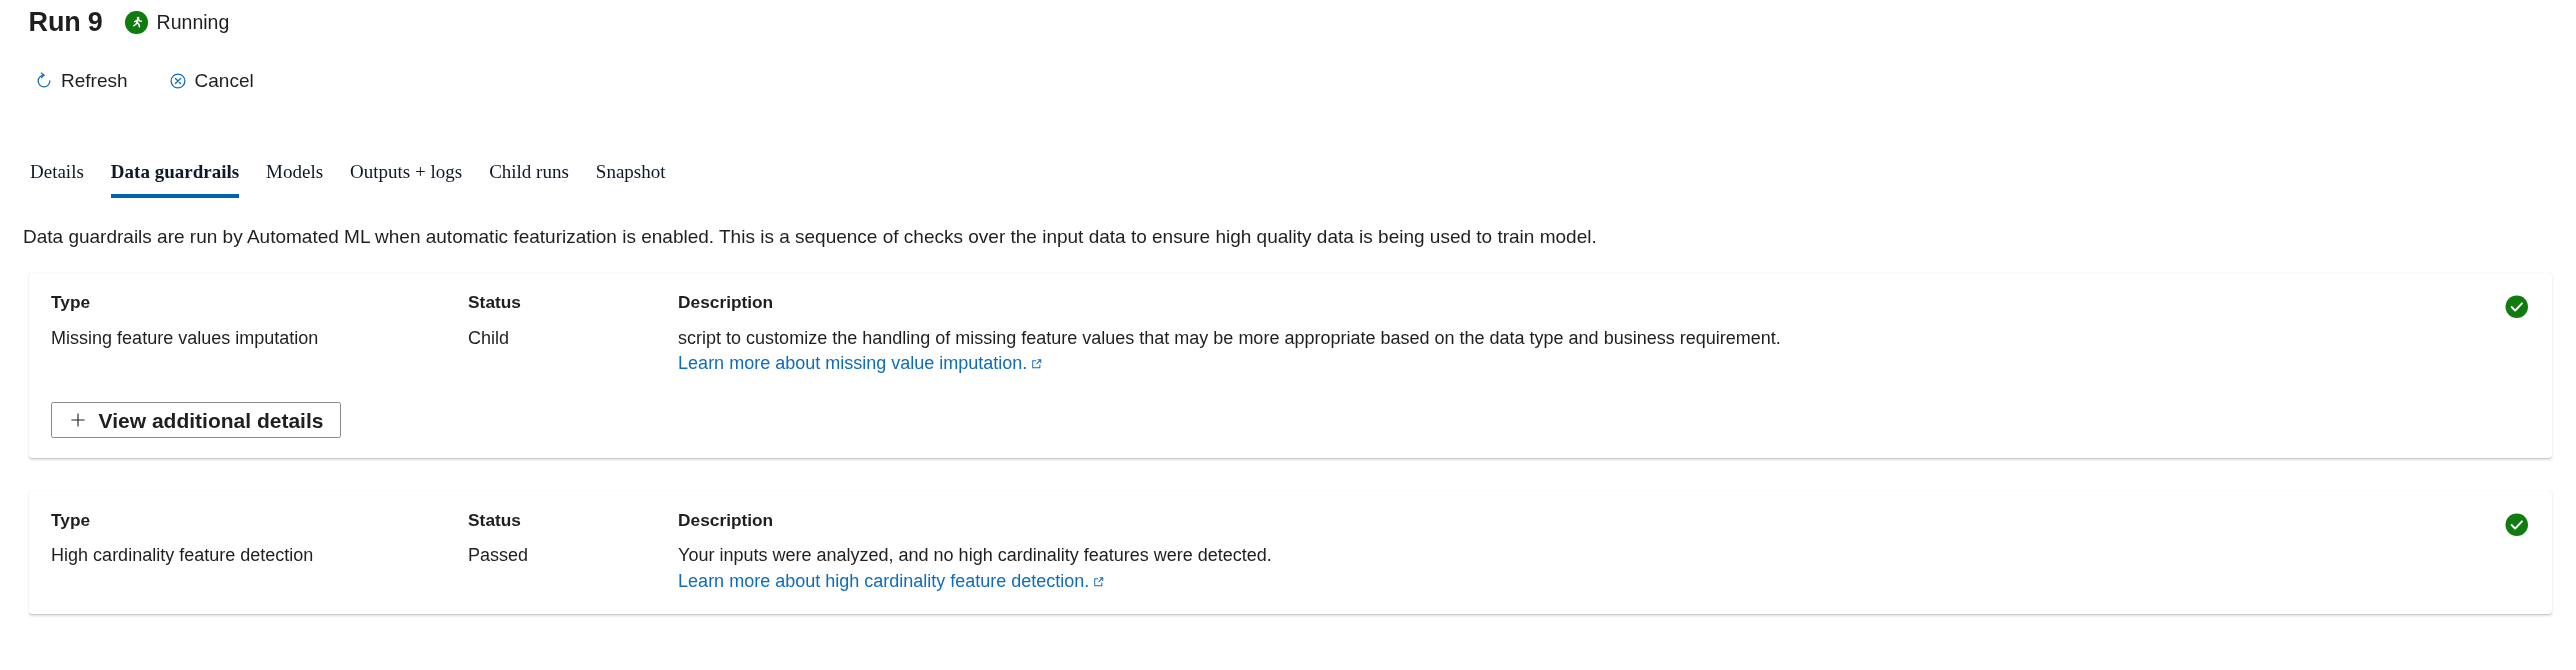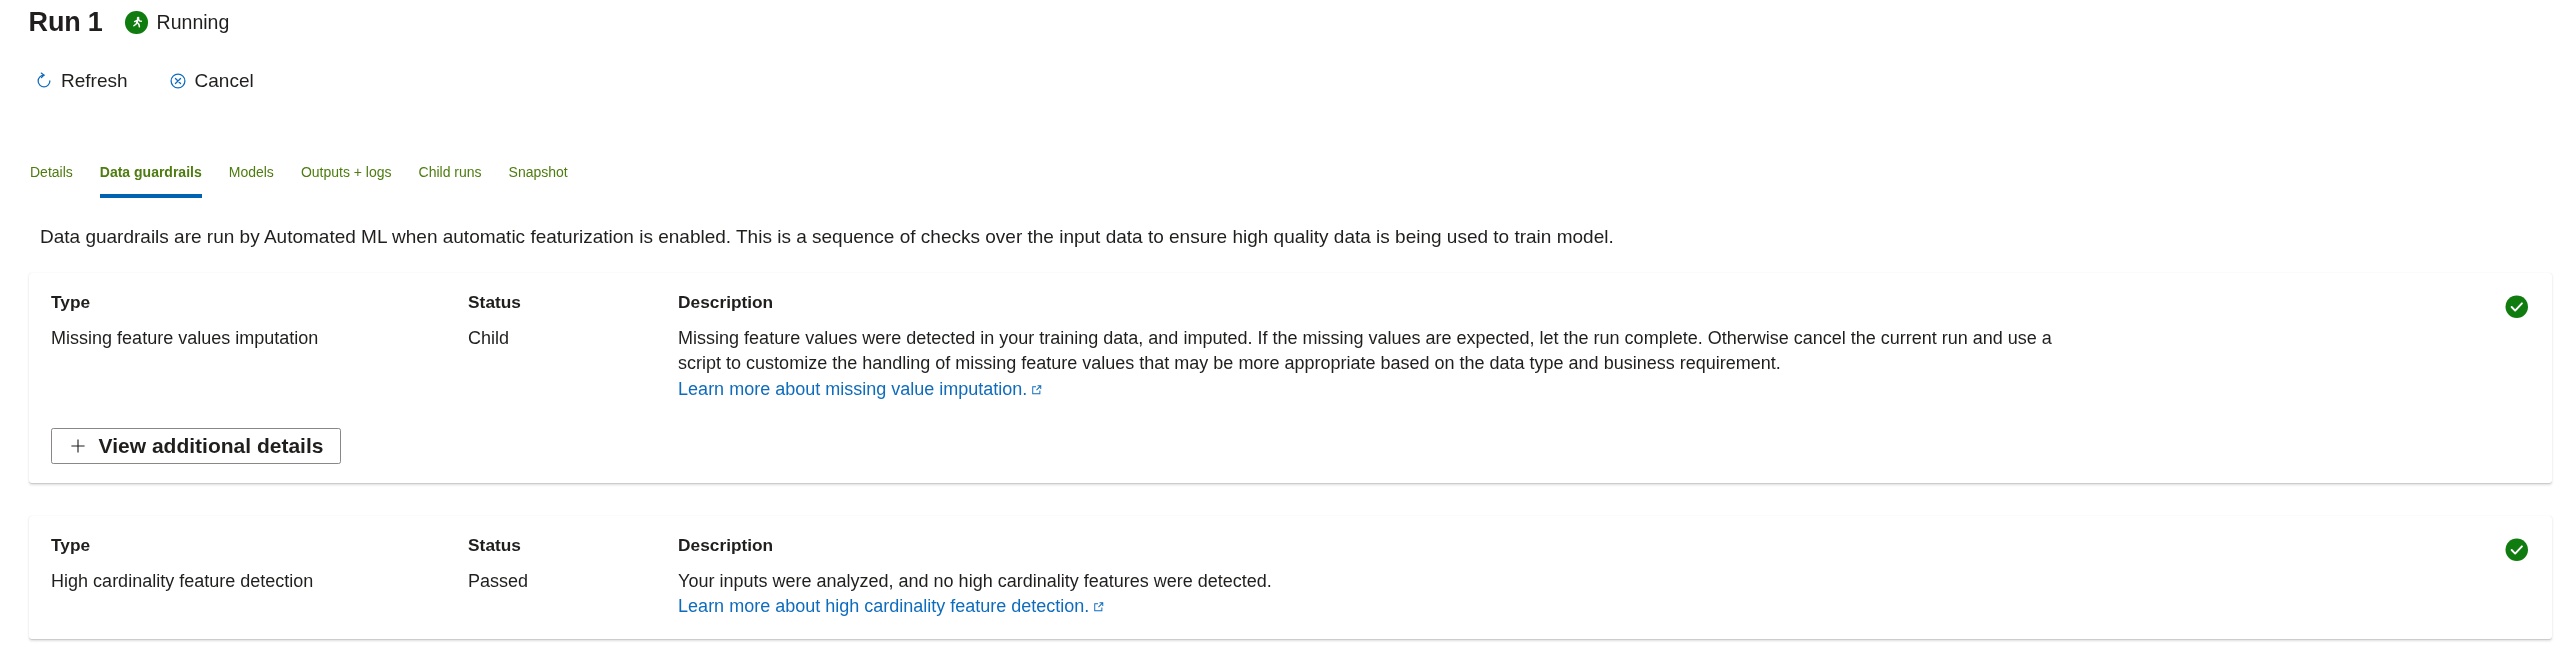--- a/index.html
+++ b/index.html
@@ -111,39 +111,40 @@
   .tab {
     position: relative;
     padding: 0 13.5px;
     height: 59px;
     display: flex;
     align-items: center;
     cursor: pointer;
     white-space: nowrap;
   }
   .tab-label {
-    font-size: 14px;
-    color: #4d7c0f;
+    font-size: 19px;
+    color: #0f172a;
     line-height: 22.5px;
+    font-family: Liberation Serif, serif;
   }
   .tab.active .tab-label { font-weight: 700; }
   .tab.active::after {
     content: "";
     position: absolute;
     left: 13.5px;
     right: 13.5px;
     bottom: 3.8px;
     height: 3.8px;
     background: #0063b1;
   }
 
   
   .intro {
     position: absolute;
-    left: 40px;
+    left: 23px;
     top: 224px;
     font-size: 19px;
     color: #201f1e;
     line-height: 25.5px;
     white-space: nowrap;
   }
 
   
   .cards {
     position: absolute;
@@ -245,21 +246,21 @@
     white-space: nowrap;
     line-height: 21px;
   }
 </style>
 </head>
 <body>
 
 <div class="page">
 
   <div class="header-row">
-    <div class="run-title">Run 1</div>
+    <div class="run-title">Run 9</div>
     <div class="status-wrap">
       <span class="status-icon">
         <svg width="15" height="15" viewBox="0 0 20 20" aria-hidden="true">
           <g fill="#ffffff">
             <circle cx="12.2" cy="4.1" r="1.75"></circle>
             <path d="M10.4 6.2 7.0 8.0c-.45.24-.62.8-.38 1.25.24.45.8.62 1.25.38l1.7-.9-.75 2.6-2.9 2.2c-.44.33-.52.96-.18 1.4.33.44.96.52 1.4.18l3.1-2.35c.2-.15.34-.37.4-.62l.2-.7 1.5 1.45.55 3.0c.1.54.62.9 1.16.8.54-.1.9-.62.8-1.16l-.6-3.3a1.2 1.2 0 0 0-.34-.65l-1.9-1.85.7-2.4 1.0 1.35c.17.23.44.37.73.39l2.0.1a.95.95 0 0 0 .1-1.9l-1.55-.08-1.75-2.35a2.2 2.2 0 0 0-2.6-.72z"></path>
           </g>
         </svg>
       </span>
       <span class="status-text">Running</span>
@@ -315,21 +316,20 @@
     <div class="card">
       <div class="grid-head">
         <div class="col-type col-head">Type</div>
         <div class="col-status col-head">Status</div>
         <div class="col-desc col-head">Description</div>
       </div>
       <div class="grid-body">
         <div class="col-type cell">Missing feature values imputation</div>
         <div class="col-status cell">Child</div>
         <div class="col-desc">
-          <div class="desc-text">Missing feature values were detected in your training data, and imputed. If the missing values are expected, let the run complete. Otherwise cancel the current run and use a</div>
           <div class="desc-text">script to customize the handling of missing feature values that may be more appropriate based on the data type and business requirement.</div>
           <a class="learn-link">
             <span>Learn more about missing value imputation.</span>
             <span class="ext-icon">
               <svg width="13.5" height="13.5" viewBox="0 0 18 18" aria-hidden="true">
                 <path d="M3 4.2h5.1v1.3H4.3v8.2h8.2v-3.8h1.3V15H3z" fill="#0f6cbd"></path>
                 <path d="M10.1 3h4.9v4.9h-1.3V5.25l-4.6 4.6-.92-.92 4.6-4.6H10.1z" fill="#0f6cbd"></path>
               </svg>
             </span>
           </a>

